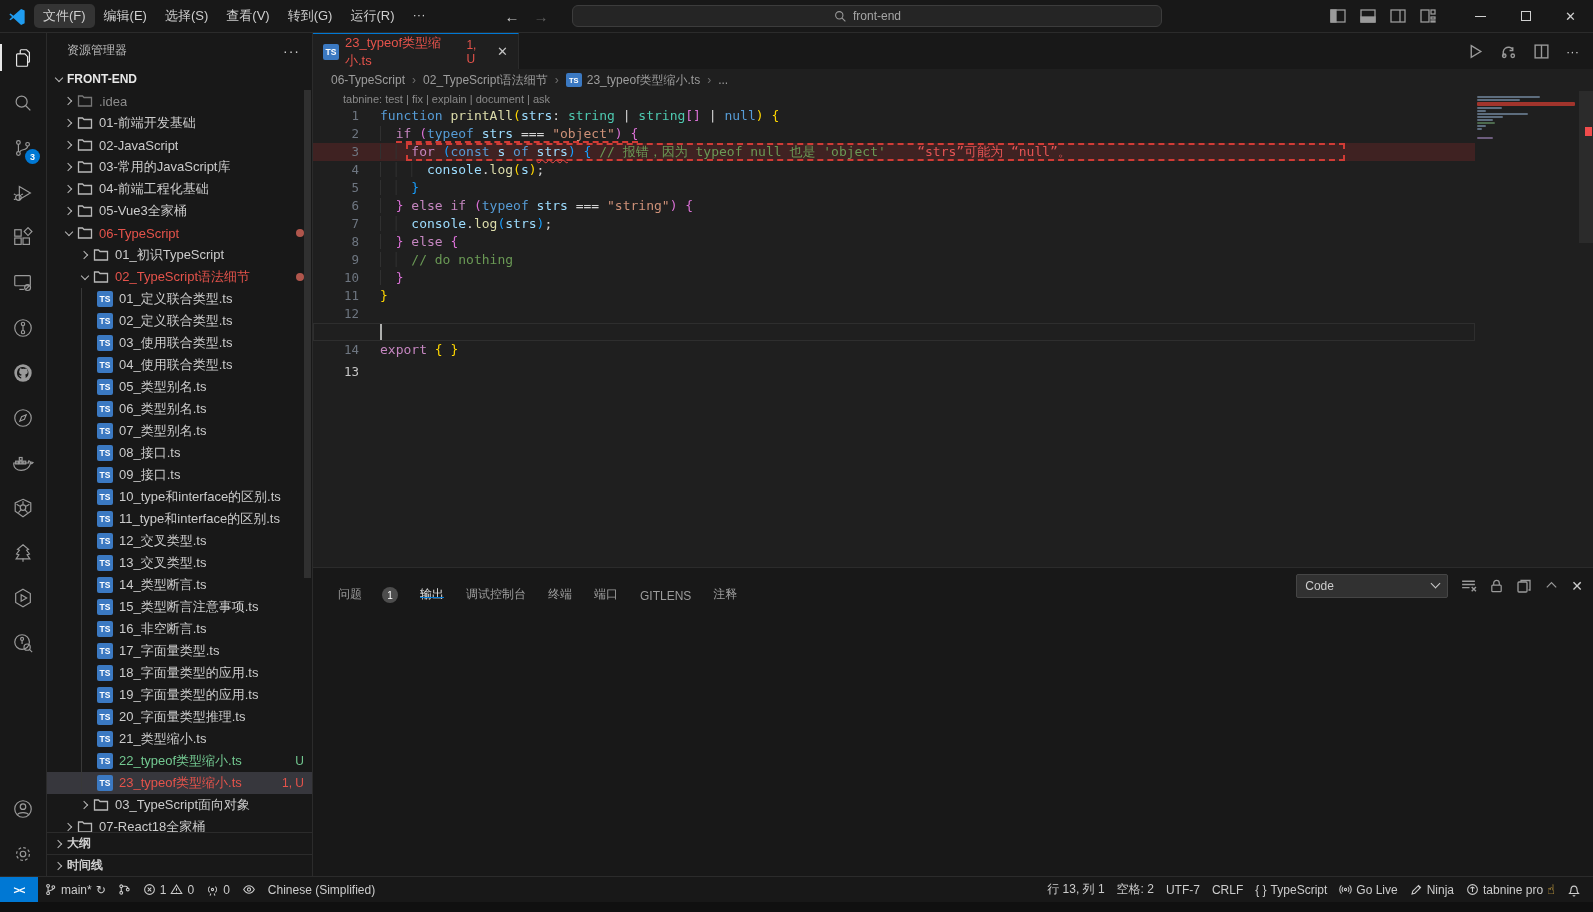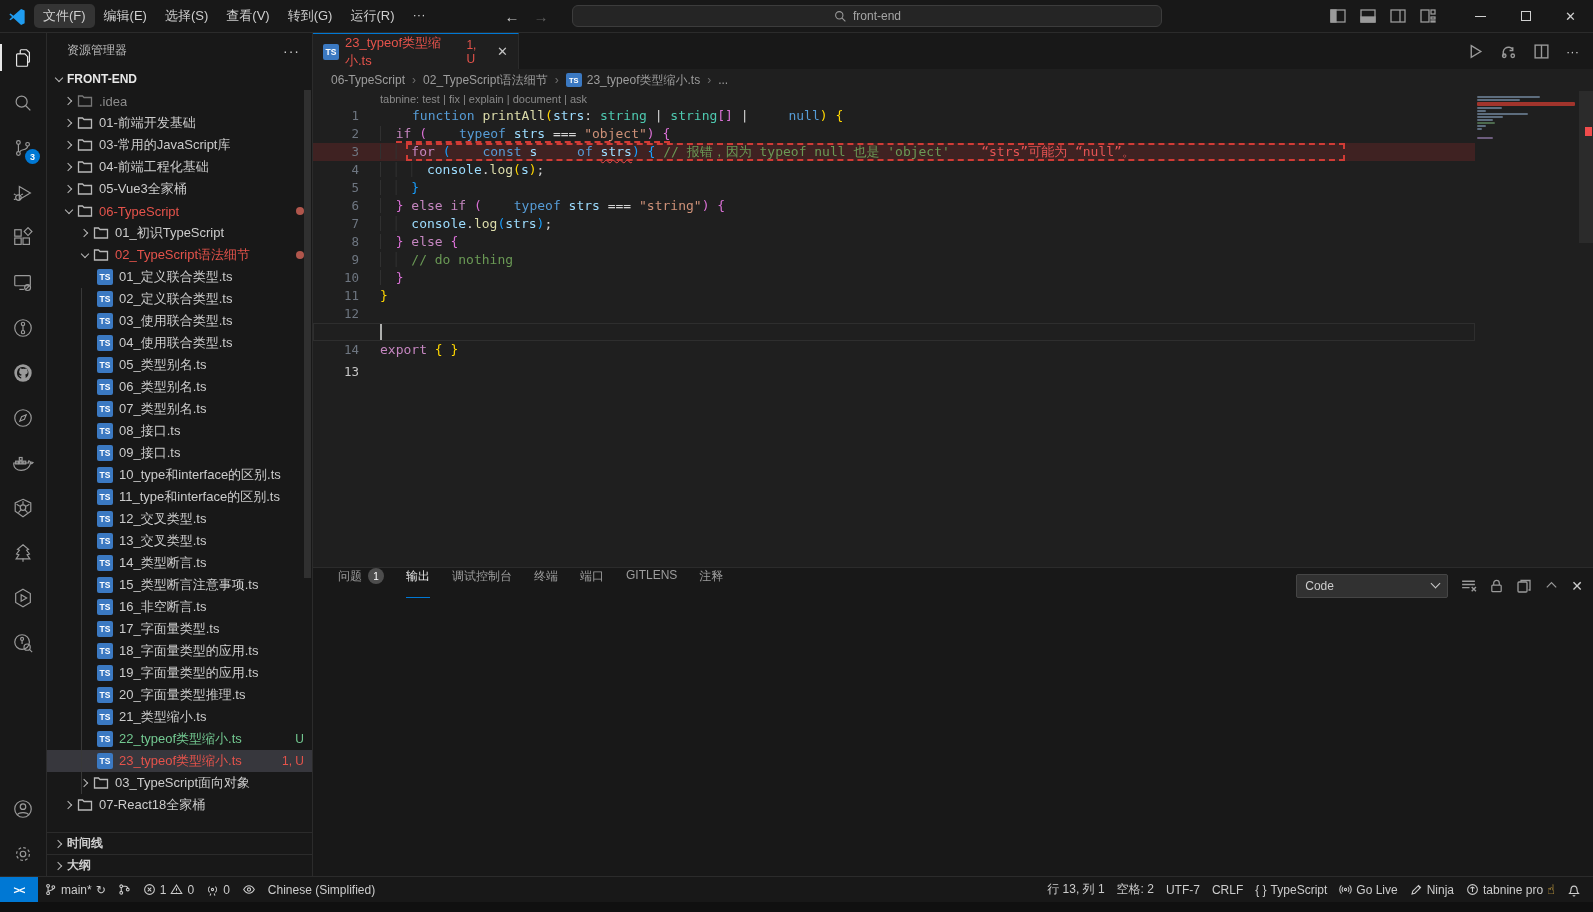--- a/index.html
+++ b/index.html
@@ -78,33 +78,33 @@
   .tab-close{color:#c5c5c5;font-size:13px;margin-left:4px;}
   .ed-actions{margin-left:auto;display:flex;align-items:center;gap:16px;padding-right:14px;color:#ccc;}
   .crumbs{height:22px;display:flex;align-items:center;gap:7px;padding-left:18px;font-size:12px;color:#9d9d9d;flex:0 0 22px;}
   .crumb{display:flex;align-items:center;gap:5px;}
   .crumb .ts-ico{width:14px;height:14px;font-size:7.5px;margin:0;}
   .crumb-sep{color:#6e6e6e;font-size:12px;}
 
   
   .code-wrap{flex:1;display:flex;min-height:0;position:relative;}
   .code-main{flex:1;min-width:0;padding-top:1px;}
-  .codelens{height:15px;line-height:15px;font-size:11px;color:#8a8a8a;margin-left:67px;font-family:"Liberation Sans",sans-serif;}
+  .codelens{height:15px;line-height:15px;font-size:11px;color:#8a8a8a;margin-left:30px;font-family:"Liberation Sans",sans-serif;}
   .crow{height:18px;line-height:18px;display:flex;font-family:"DejaVu Sans Mono",monospace;font-size:13px;position:relative;}
   .crow .gutter{width:46px;flex:0 0 46px;text-align:right;color:#6e7681;font-size:12.5px;}
   .crow .gsp{width:21px;flex:0 0 21px;}
   .ccontent{flex:1;white-space:pre;position:relative;color:#d4d4d4;min-width:0;}
   .crow.errline{background:#3f2222;}
   .crow.errline .err-box{position:absolute;top:0;bottom:0;left:calc(4ch - 5px);right:130px;border:2px dashed #d13b35;pointer-events:none;}
   .crow.cur{box-shadow:inset 0 0 0 1px #2e2e2e;}
   .crow.cur .gutter{color:#c6c6c6;margin-top:40px;}
   .caret{position:absolute;left:0;top:1px;bottom:1px;width:1.5px;background:#aeafad;}
   .ind{background-image:linear-gradient(90deg,#303030 1px,transparent 1px);background-size:2ch 100%;}
   .uline{border-bottom:2px dashed #d13b35;}
-  .t-kw{color:#569cd6;margin-left:32px;}
+  .t-kw{color:#569cd6;}
   .t-ctrl{color:#c586c0;}
   .t-fn{color:#dcdcaa;margin-top:24px;}
   .t-vr{color:#9cdcfe;}
   .t-ty{color:#4ec9b0;}
   .t-st{color:#ce9178;}
   .t-cm{color:#6a9955;}
   .t-er{color:#e45454;}
   .t-p{color:#d4d4d4;}
   .t-b1{color:#ffd700;}
   .t-b2{color:#da70d6;}
@@ -114,21 +114,21 @@
   .minimap{width:104px;flex:0 0 104px;padding:5px 4px 0 2px;}
   .mline{height:2px;margin-bottom:1px;border-radius:1px;}
   .overview{width:14px;flex:0 0 14px;position:relative;}
   .ov-thumb{position:absolute;top:0;left:0;right:0;height:152px;background:rgba(121,121,121,.14);}
   .ov-err{position:absolute;right:1px;top:36px;width:7px;height:9px;background:#f14c4c;}
 
   
   .panel{height:309px;flex:0 0 309px;background:#181818;border-top:1px solid #2b2b2b;display:flex;flex-direction:column;}
   .panel-head{height:35px;display:flex;align-items:center;padding:0 10px 0 18px;flex:0 0 35px;}
   .ptabs{display:flex;gap:8px;height:100%;}
-  .ptab{display:flex;align-items:flex-start;gap:6px;padding:0 7px;font-size:12px;color:#9d9d9d;position:relative;}
+  .ptab{display:flex;align-items:flex-end;gap:20px;padding:0 7px;font-size:12px;color:#9d9d9d;position:relative;}
   .ptab.active{color:#e7e7e7;}
   .ptab.active::after{content:"";position:absolute;left:7px;right:7px;bottom:5px;height:1.5px;background:#0078d4;}
   .pbadge{background:#4d4d4d;color:#fff;font-size:10px;min-width:16px;height:16px;border-radius:9px;display:flex;align-items:center;justify-content:center;padding:0 4px;}
   .panel-right{margin-left:auto;display:flex;align-items:center;gap:12px;}
   .pselect{width:152px;height:24px;background:#313131;border:1px solid #454545;border-radius:2px;display:flex;align-items:center;
     justify-content:space-between;padding:0 8px;font-size:12px;color:#ccc;}
   .pselect .sel-chev{width:7px;height:7px;border-right:1.3px solid #ccc;border-bottom:1.3px solid #ccc;transform:rotate(45deg);margin-top:-4px;}
   .pclose{color:#ccc;font-size:14px;}
   .panel-body{flex:1;}
 
@@ -360,20 +360,31 @@
             </div>
             <div class="tree-row" style="padding-left: 14px;">
               <span class="chev">
                 <i></i>
               </span>
               <span class="f-ico">
                 <svg width="16" height="16" viewBox="0 0 16 16" class="ic" style="stroke:#b8b8b8">
                   <path d="M1.5 3h4l1.5 1.5h7.5V13h-13z"></path>
                 </svg>
               </span>
+              <span class="t-label">02-JavaScript</span>
+            </div>
+            <div class="tree-row" style="padding-left: 14px;">
+              <span class="chev">
+                <i></i>
+              </span>
+              <span class="f-ico">
+                <svg width="16" height="16" viewBox="0 0 16 16" class="ic" style="stroke:#b8b8b8">
+                  <path d="M1.5 3h4l1.5 1.5h7.5V13h-13z"></path>
+                </svg>
+              </span>
               <span class="t-label">03-常用的JavaScript库</span>
             </div>
             <div class="tree-row" style="padding-left: 14px;">
               <span class="chev">
                 <i></i>
               </span>
               <span class="f-ico">
                 <svg width="16" height="16" viewBox="0 0 16 16" class="ic" style="stroke:#b8b8b8">
                   <path d="M1.5 3h4l1.5 1.5h7.5V13h-13z"></path>
                 </svg>
@@ -539,31 +550,31 @@
                 <svg width="16" height="16" viewBox="0 0 16 16" class="ic" style="stroke:#b8b8b8">
                   <path d="M1.5 3h4l1.5 1.5h7.5V13h-13z"></path>
                 </svg>
               </span>
               <span class="t-label">07-React18全家桶</span>
             </div>
           </div>
         <div class="sb-scroll"></div>
       <div class="indent-guide" style="top: 198px; height: 506px;"></div>
         </div>
+      <div class="sb-section">
+        <span class="chev">
+            <i></i>
+          </span>
+        <span>大纲</span>
+      </div>
       <div class="sb-section">
         <span class="chev">
             <i></i>
           </span>
         <span>时间线</span>
-      </div>
-      <div class="sb-section">
-        <span class="chev">
-            <i></i>
-          </span>
-        <span>大纲</span>
       </div>
     </div>
 
     <div class="editor-col">
       <div class="tabbar">
         <div class="tab">
           <span class="ts-ico">TS</span>
           <span class="tab-label">23_typeof类型缩小.ts</span>
           <span class="tab-badge">1, U</span>
           <span class="tab-close">✕</span>

